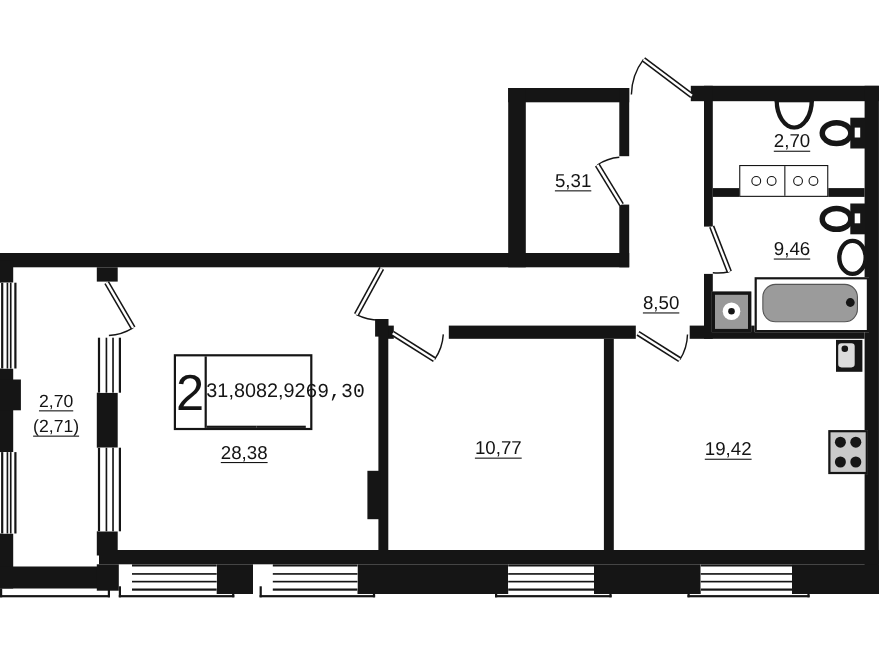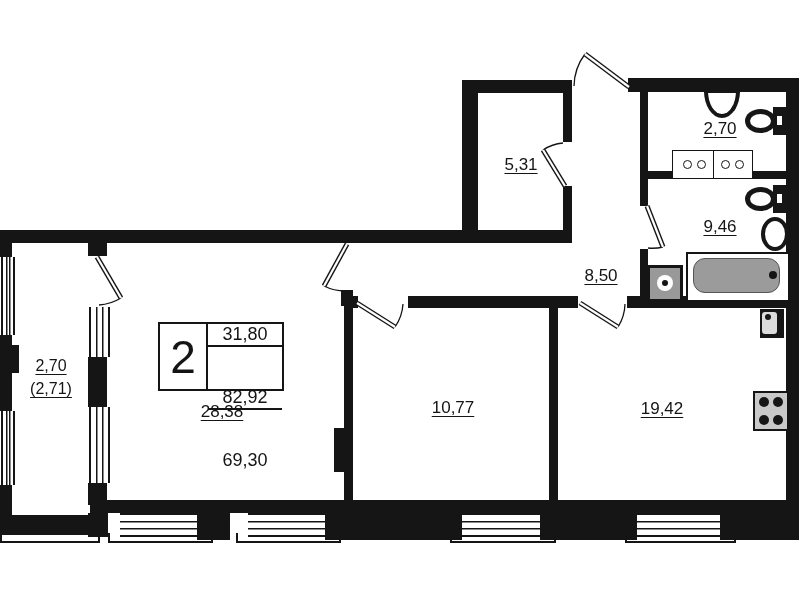--- a/index.html
+++ b/index.html
@@ -16,24 +16,24 @@
   .lbl{position:absolute;transform:translate(-50%,-50%);font-size:17px;white-space:nowrap;z-index:7;}
   .u{text-decoration:underline;text-underline-offset:3px;}
   .small{font-size:16px;}
   .fix{position:absolute;z-index:5;}
   #doors{position:absolute;left:0;top:0;z-index:6;pointer-events:none;}
   
   #legend{position:absolute;left:158px;top:322px;width:122px;height:65px;border:2px solid #151515;
           display:flex;background:#fff;z-index:7;}
   #legend .big{width:46px;border-right:2px solid #151515;display:flex;align-items:center;justify-content:center;
                font-size:46px;line-height:1;}
-  #legend .vals{flex:1;display:flex;flex-direction:column;gap:40px;}
+  #legend .vals{flex:1;display:flex;}
   #legend .vals div{flex:1;border-bottom:2px solid #151515;display:flex;align-items:center;justify-content:center;
                     font-size:18px;}
-  #legend .vals div:last-child{border-bottom:none;}
+  #legend .vals div:last-child{border-bottom:none;font-family:Liberation Mono, monospace;}
   
   .tank{position:absolute;background:#161616;}
   .bowl{position:absolute;background:#161616;border-radius:50%;}
   .bowl i{position:absolute;left:5px;top:5px;right:5px;bottom:5px;background:#fff;border-radius:50%;}
   .ring{position:absolute;border:4px solid #161616;border-radius:50%;background:#fff;}
 </style>
 </head>
 <body>
 
 <div id="plan">

